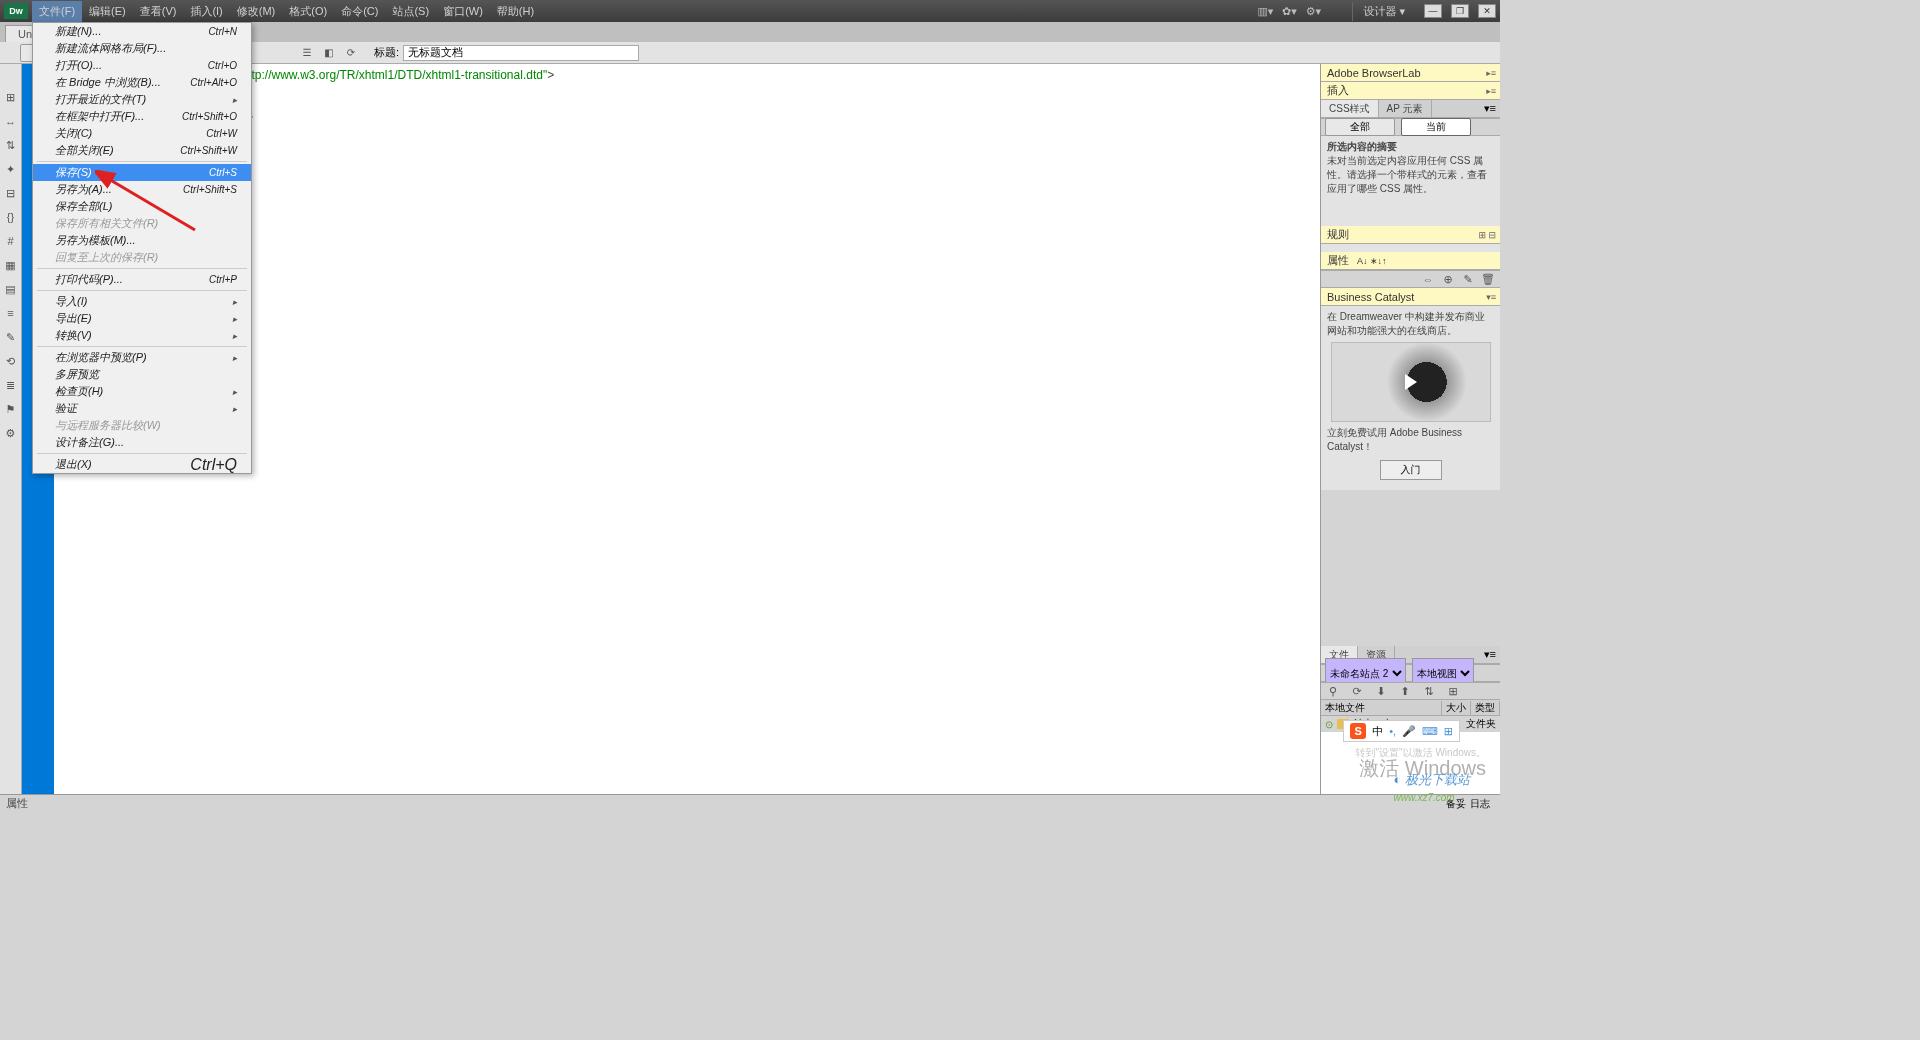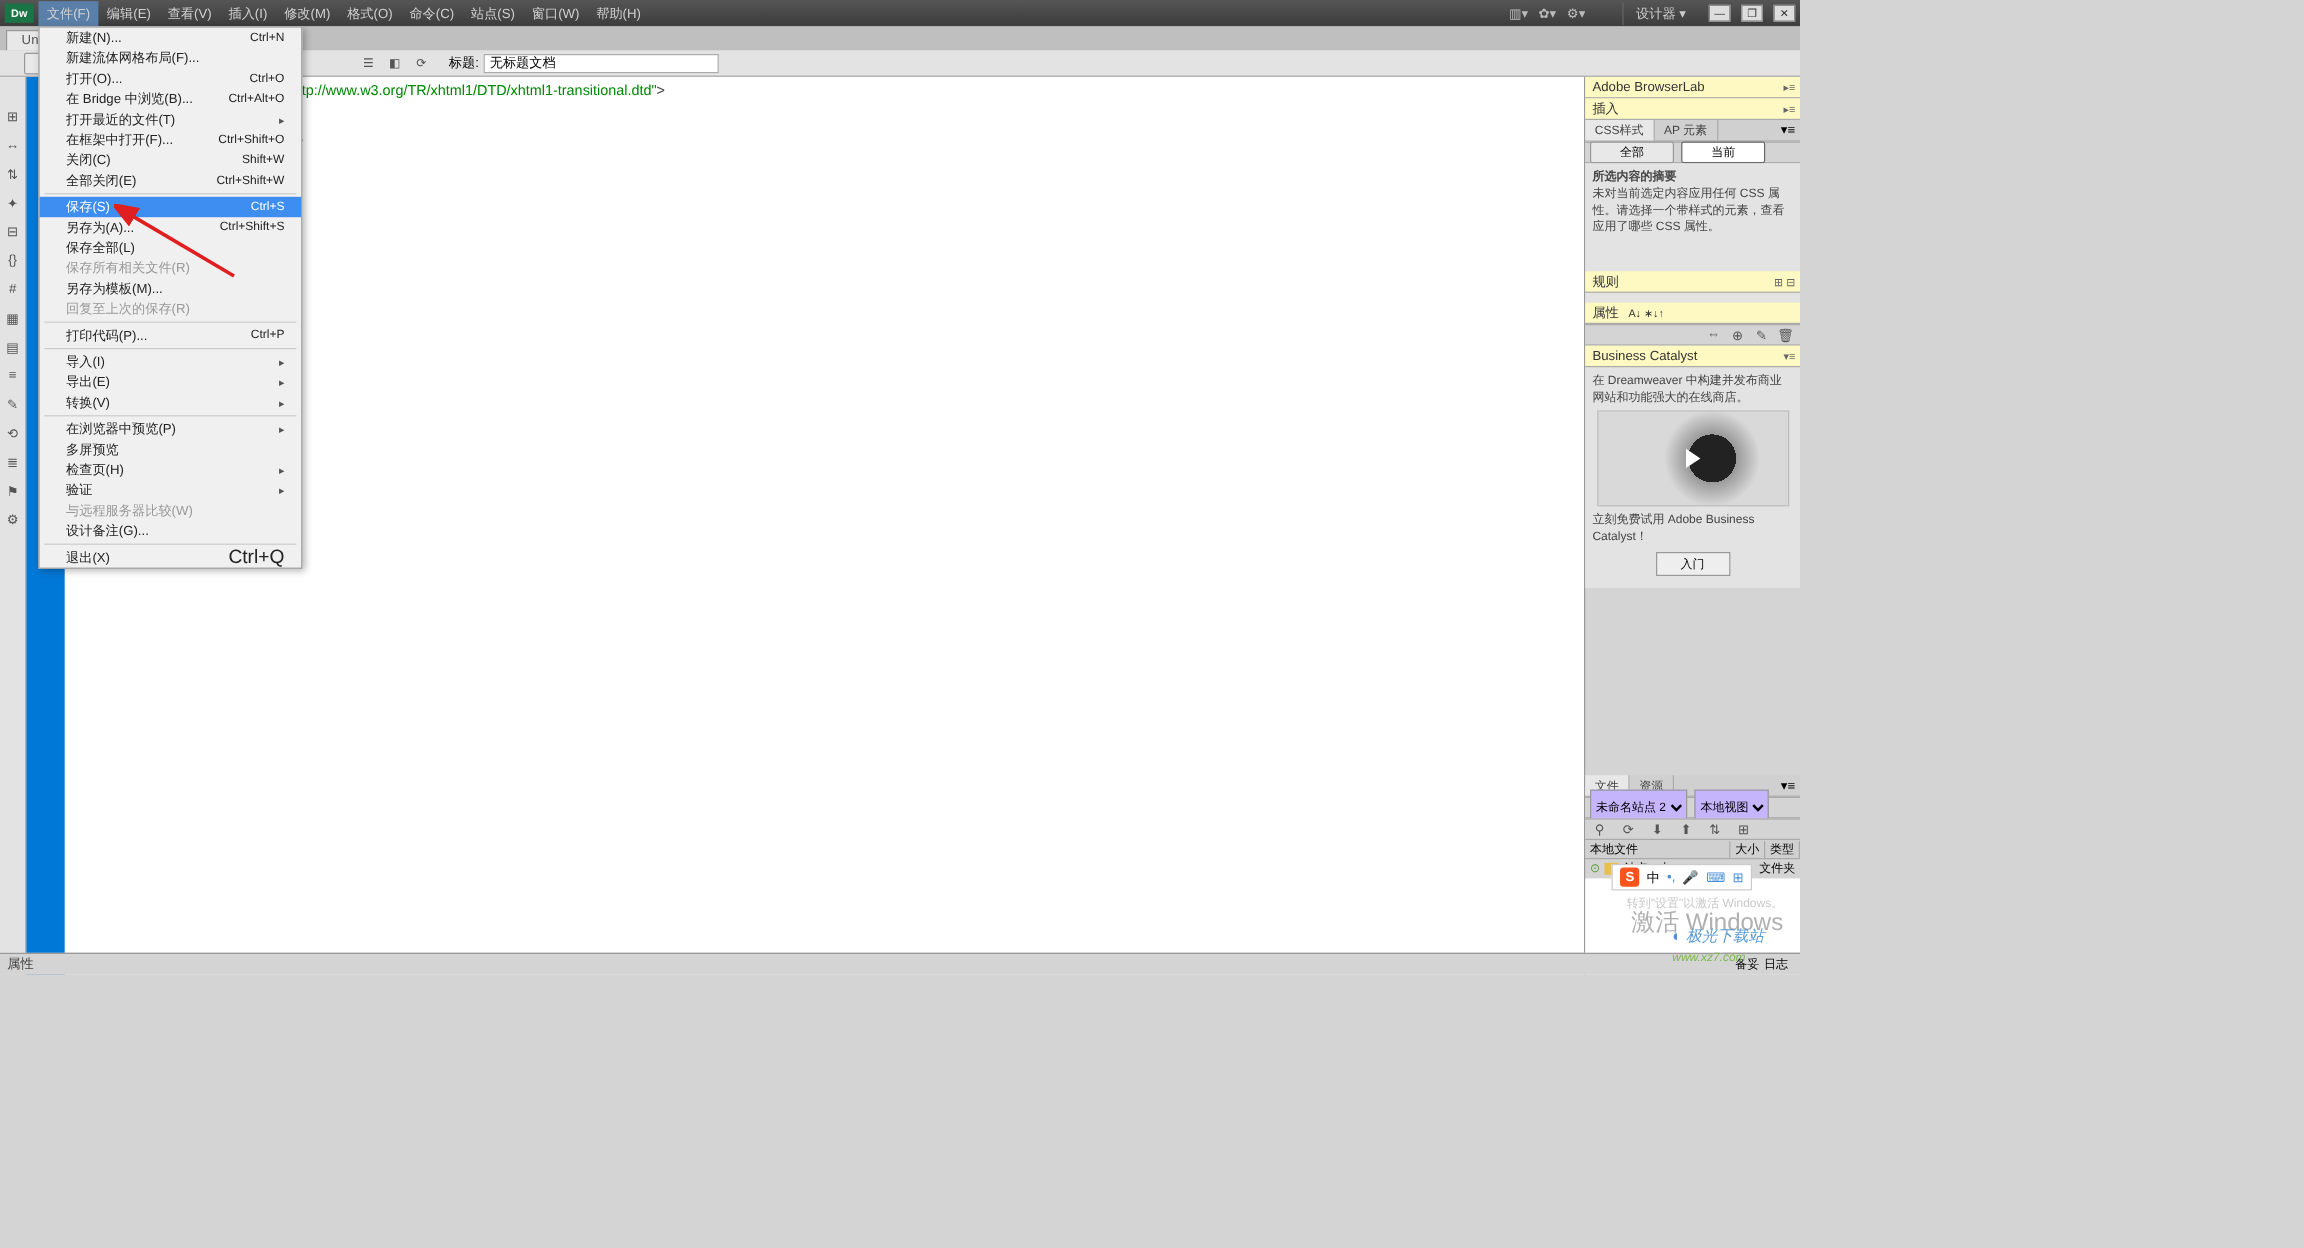--- a/index.html
+++ b/index.html
@@ -14,36 +14,36 @@
 .menubar-icon { width: 18px; height: 18px; display: flex; align-items: center; justify-content: center; color: #bbb; }
 .designer-label { color: #ccc; font-size: 11px; margin-left: 24px; padding: 2px 10px; border-left: 1px solid #666; }
 .win-btn { width: 18px; height: 14px; border: 1px solid #888; background: #ddd; color: #333; font-size: 9px; display: flex; align-items: center; justify-content: center; margin-left: 3px; }
 
 
 .tabbar { height: 20px; background: #bfbfbf; display: flex; align-items: flex-end; padding-left: 5px; font-size: 11px; }
 .tab { padding: 2px 12px; background: #e8e8e8; border: 1px solid #999; border-bottom: none; color: #555; }
 
 
 .doctoolbar { height: 22px; background: #e3e3e3; border-bottom: 1px solid #aaa; display: flex; align-items: center; padding-left: 20px; font-size: 11px; gap: 4px; position: relative; z-index: 1; }
-.doctoolbar input { height: 16px; width: 196px; border: 1px solid #aaa; padding: 0 4px; font-size: 11px; }
+.doctoolbar input { height: 16px; width: 236px; border: 1px solid #aaa; padding: 0 4px; font-size: 11px; }
 .tool-icon-sm { width: 18px; height: 18px; display: flex; align-items: center; justify-content: center; color: #555; font-size: 10px; }
 
 
 .main { display: flex; height: calc(100% - 64px); }
 
 
 .left-toolbar { width: 22px; background: #e3e3e3; border-right: 1px solid #aaa; display: flex; flex-direction: column; align-items: center; padding-top: 25px; gap: 8px; }
 .lt-icon { width: 16px; height: 16px; display: flex; align-items: center; justify-content: center; color: #555; font-size: 11px; }
 
 
 .blue-strip { width: 32px; background: #0078d7; }
 
 
 .file-menu { position: absolute; left: 32px; top: 22px; width: 220px; background: #f0f0f0; border: 1px solid #999; box-shadow: 2px 2px 6px rgba(0,0,0,.3); z-index: 100; font-size: 11px; }
-.fm-row { display: flex; justify-content: space-between; align-items: center; padding: 3px 14px 3px 22px; cursor: default; color: #222; height: 17px; }
+.fm-row { display: flex; justify-content: space-between; align-items: center; padding: 3px 14px 3px 22px; cursor: default; color: #222; height: 17px; font-style: italic; }
 .fm-row.highlight { background: #3d8ef0; color: #fff; }
 .fm-row.disabled { color: #999; }
 .fm-sep { height: 1px; background: #ccc; margin: 2px 4px; }
 .fm-sub::after { content: "▸"; font-size: 9px; color: #555; }
 
 
 .red-arrow { position: absolute; left: 95px; top: 170px; z-index: 200; pointer-events: none; }
 
 
 .code-area { flex: 1; background: #fff; padding: 4px 8px; font-family: Consolas, monospace; font-size: 12px; color: #444; white-space: pre; overflow: hidden; position: relative; }
@@ -260,21 +260,21 @@
     </div>
     <div class="fm-row fm-sub">
       <span>打开最近的文件(T)</span>
     </div>
     <div class="fm-row">
       <span>在框架中打开(F)...</span>
       <span style="font-size: 10px;">Ctrl+Shift+O</span>
     </div>
     <div class="fm-row">
       <span>关闭(C)</span>
-      <span style="font-size: 10px;">Shift+W</span>
+      <span style="font-size: 10px;">Ctrl+W</span>
     </div>
     <div class="fm-row">
       <span>全部关闭(E)</span>
       <span style="font-size: 10px;">Ctrl+Shift+W</span>
     </div>
     <div class="fm-sep"></div>
     <div class="fm-row highlight">
       <span>保存(S)</span>
       <span style="font-size: 10px;">Ctrl+S</span>
     </div>

